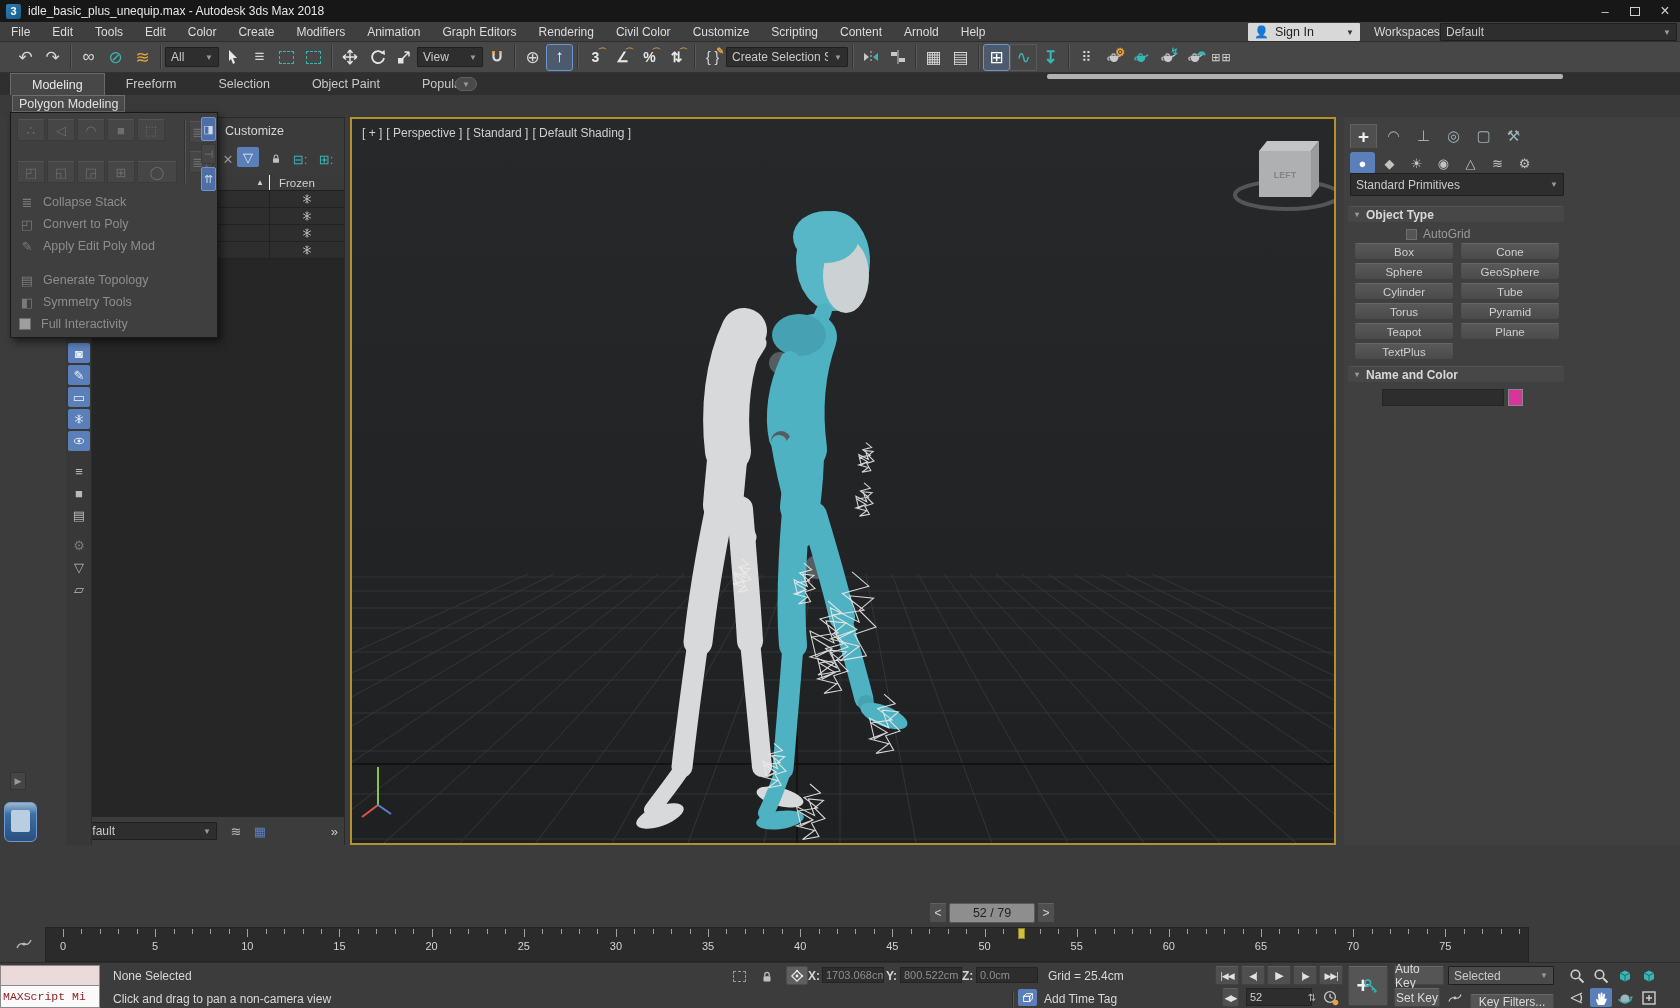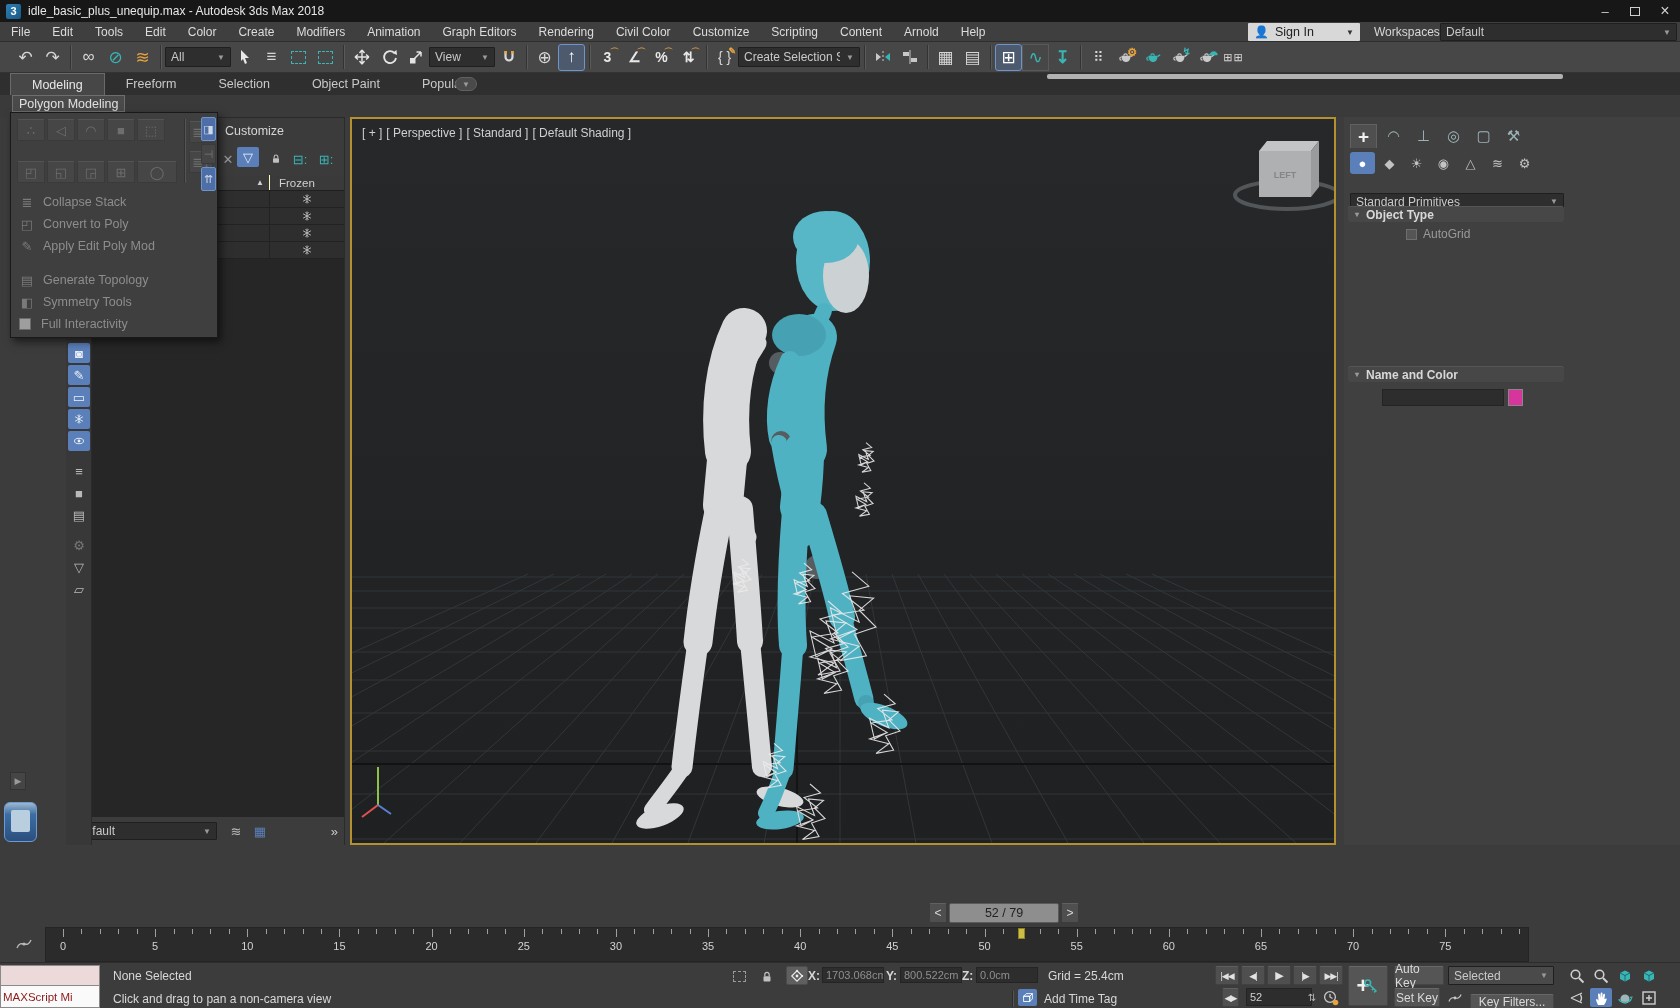--- a/index.html
+++ b/index.html
@@ -81,31 +81,31 @@
   .ccat.active{background:#5b7fb9;color:#fff}
   .roll{position:absolute;left:4px;width:216px;height:16px;background:#474747;border-radius:3px;border-top:1px solid #555;
     display:flex;align-items:center;gap:7px;padding:0 7px;color:#d8d8d8;font-weight:bold;font-size:12px}
   .roll .tri{color:#9a9a9a;font-size:8px}
   .pbtn{background:linear-gradient(#585858,#4b4b4b);border:1px solid #3f3f3f;border-top-color:#666;border-radius:3px;
     color:#cfcfcf;font-size:11.5px;height:17px;display:flex;align-items:center;justify-content:center}
   
   #tslider{left:929px;top:903px;height:20px;display:flex;gap:2px;z-index:3}
   .tsbtn{width:18px;height:20px;background:#4f4f4f;border:1px solid #3c3c3c;border-top-color:#606060;color:#d8d8d8;
     display:flex;align-items:center;justify-content:center;border-radius:2px;font-size:12px}
-  #tsfield{width:110px;height:20px;background:#8e8e8e;border:1px solid #5a5a5a;color:#222;display:flex;align-items:center;justify-content:center;border-radius:2px;font-size:12.5px}
+  #tsfield{width:86px;height:20px;background:#8e8e8e;border:1px solid #5a5a5a;color:#222;display:flex;align-items:center;justify-content:center;border-radius:2px;font-size:12.5px}
   #ruler{left:45px;top:927px;width:1484px;height:35px;background:#2b2b2b;border:1px solid #242424}
   .tick{position:absolute;top:1px;width:1px;height:5px;background:#9f9f9f}
   .tick.big{height:8px}
   .tlabel{position:absolute;top:12px;font-size:11px;color:#d2d2d2;transform:translateX(-50%)}
   #tmarker{position:absolute;top:0;width:7px;height:11px;background:#cdbf45;border:1px solid #8f8420}
   
   #statusbar{left:0;top:962px;width:1680px;height:46px;background:#3c3c3c;border-top:1px solid #2c2c2c}
   #listener{position:absolute;left:0;top:2px;width:100px;height:43px;border:1px solid #8a8a8a}
   #listener .pink{height:20px;background:#ecd9d9;border-bottom:1px solid #8a8a8a}
-  #listener .white{height:21px;background:#fafafa;color:#8b1a1a;font-family:Liberation Sans, sans-serif;
+  #listener .white{height:21px;background:#fafafa;color:#8b1a1a;font-family:Liberation Mono, monospace;
     font-size:11.5px;display:flex;align-items:center;padding-left:2px;white-space:nowrap;overflow:hidden}
   .stxt{position:absolute;color:#d8d8d8;font-size:12px}
   .cofield{position:absolute;width:62px;height:16px;background:#2d2d2d;border:1px solid #242424;color:#8f8f8f;
     font-size:11px;display:flex;align-items:center;padding:0 3px;overflow:hidden;white-space:nowrap}
   .colabel{position:absolute;font-weight:bold;color:#d6d6d6;font-size:12px}
   .sbtn{position:absolute;background:#555;border:1px solid #454545;border-top-color:#686868;border-radius:2px;
     color:#dadada;font-size:12px;display:flex;align-items:center;justify-content:center}
   .navbtn{position:absolute;width:22px;height:19px;display:flex;align-items:center;justify-content:center;color:#cfcfcf;border-radius:2px}
   .navbtn.hl2{background:#5b7fb9;color:#fff}
   .pbk{position:absolute;width:24px;height:19px;display:flex;align-items:center;justify-content:center;
@@ -269,21 +269,21 @@
 
 <div id="toolbar" class="a">
   <div class="handle a" style="left:0;top:43px;height:29px"></div>
   <div class="tbtn">↶</div>
   <div class="tbtn">↷</div>
   <div class="sep"></div>
   <div class="tbtn">∞</div>
   <div class="tbtn teal">⊘</div>
   <div class="tbtn" style="color:#e8a33d">≋</div>
   <div class="sep"></div>
-  <div class="dd" style="width:66px">
+  <div class="dd" style="width:54px">
     <span>All</span>
     <span class="car">▼</span>
   </div>
   <div class="tbtn">
       <svg class="i16" style="color:#e8e8e8">
         <use href="#sym-cursor"></use>
       </svg>
     </div>
   <div class="tbtn">≡</div>
   <div class="tbtn">
@@ -670,32 +670,45 @@
     </div>
   <div class="flex" style="position:absolute;left:6px;top:35px;gap:2px" id="cmdcats">
       <div class="ccat active">●</div>
       <div class="ccat">◆</div>
       <div class="ccat">☀</div>
       <div class="ccat">◉</div>
       <div class="ccat">△</div>
       <div class="ccat">≋</div>
       <div class="ccat">⚙</div>
     </div>
-  <div class="dd" style="position:absolute;left:6px;top:76px;width:214px;height:17px">
+  <div class="dd" style="position:absolute;left:6px;top:56px;width:214px;height:23px">
     <span>Standard Primitives</span>
     <span class="car">▼</span>
   </div>
   <div class="roll" style="top:89px">
     <span class="tri">▾</span>
     <span>Object Type</span>
   </div>
   <div class="flex" style="position:absolute;left:62px;top:110px;gap:6px">
     <span style="width:11px;height:11px;background:#555;border:1px solid #6e6e6e;display:block"></span>
     <span style="color:#9a9a9a">AutoGrid</span>
   </div>
+  <div id="primgrid" style="position:absolute;left:10px;top:126px;width:206px;display:grid;grid-template-columns:1fr 1fr;gap:3px 6px">
+      <div class="pbtn">Box</div>
+      <div class="pbtn">Cone</div>
+      <div class="pbtn">Sphere</div>
+      <div class="pbtn">GeoSphere</div>
+      <div class="pbtn">Cylinder</div>
+      <div class="pbtn">Tube</div>
+      <div class="pbtn">Torus</div>
+      <div class="pbtn">Pyramid</div>
+      <div class="pbtn">Teapot</div>
+      <div class="pbtn">Plane</div>
+      <div class="pbtn">TextPlus</div>
+    </div>
   <div class="roll" style="top:249px">
     <span class="tri">▾</span>
     <span>Name and Color</span>
   </div>
   <div style="position:absolute;left:38px;top:272px;width:122px;height:17px;background:#2d2d2d;border:1px solid #242424"></div>
   <div style="position:absolute;left:164px;top:272px;width:15px;height:17px;background:#d6359b;border:1px solid #888"></div>
 </div>
 
 <div id="tslider" class="a">
   <div class="tsbtn">&lt;</div>

